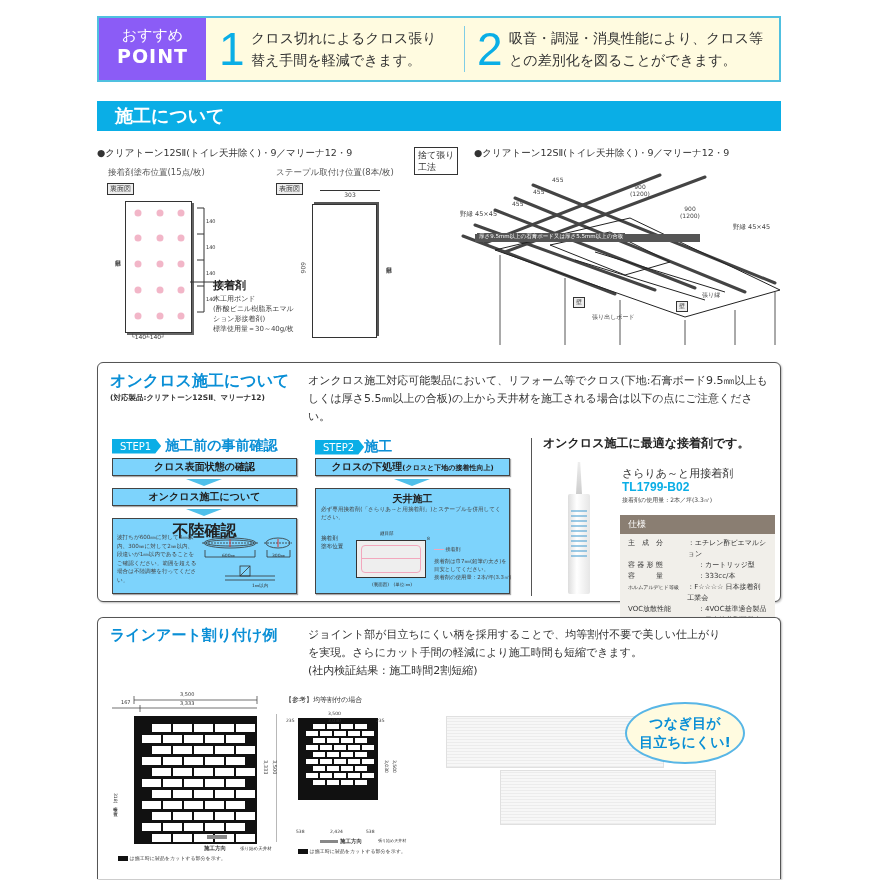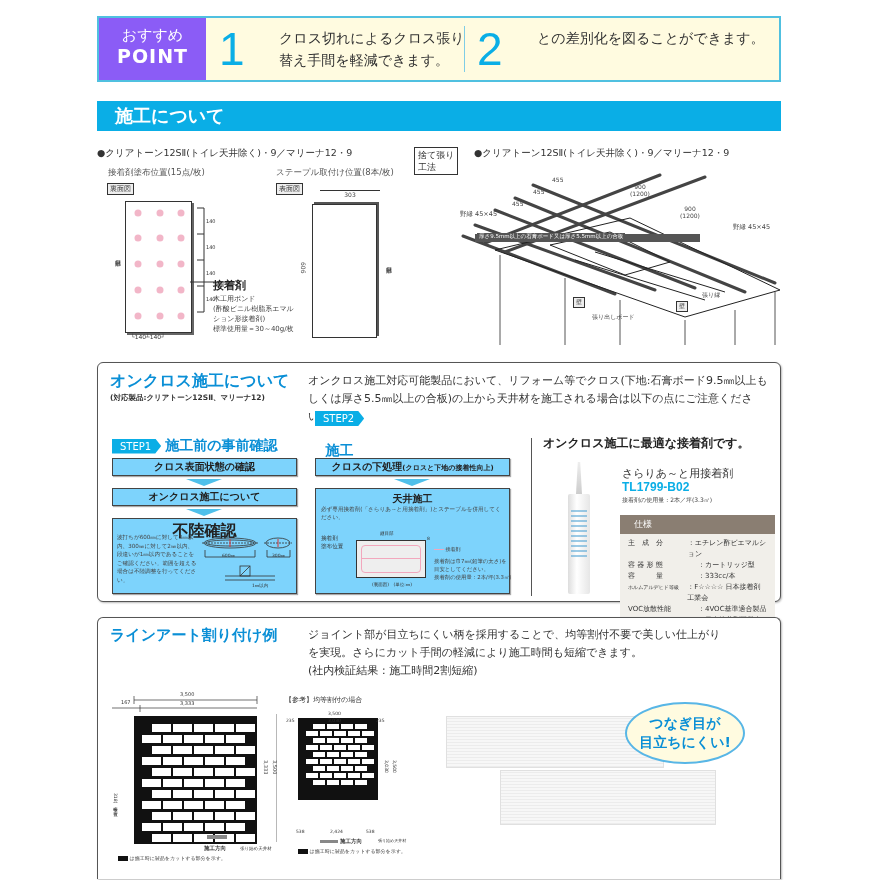--- a/index.html
+++ b/index.html
@@ -6,40 +6,40 @@
   html, body { width: 880px; height: 880px; background: #ffffff; overflow: hidden; }
   body { font-family: "DejaVu Sans", "Liberation Sans", sans-serif; color: #333; position: relative; }
   .abs { position: absolute; }
 
   
   .point { left: 97px; top: 16px; width: 684px; height: 66px; border: 2px solid #50c0e0; background: #fffbe0; }
   .point-tag { left: 0; top: 0; width: 107px; height: 62px; background: #8b5cf6; color: #fff; text-align: center; }
   .point-tag .t1 { font-size: 15px; margin-top: 8px; display: block; }
   .point-tag .t2 { font-size: 19px; font-weight: bold; display: block; letter-spacing: 1px; }
   .pnum { font-size: 46px; color: #0aaee6; font-family: "Liberation Sans", sans-serif; line-height: 62px; top: 0; }
-  .ptxt { font-size: 14px; line-height: 22px; color: #333; top: 9px; margin-left: 28px; }
+  .ptxt { font-size: 14px; line-height: 22px; color: #333; top: 9px; }
   .pdiv { left: 365px; top: 8px; width: 1px; height: 46px; background: #7fcde6; }
 
   
   .sechead { left: 97px; top: 101px; width: 684px; height: 30px; background: #0aaee6; color: #fff; font-size: 18px; font-weight: bold; padding-left: 18px; line-height: 30px; }
 
   .small { font-size: 9px; color: #333; }
   .tiny { font-size: 6px; color: #444; }
   .label-box { border: 1px solid #333; font-size: 7px; padding: 0 2px; background: #eee; }
 
   
   .panel { border: 1px solid #555; border-radius: 6px; background: #fff; box-shadow: 1px 1px 2px #bbb; }
   .blue-title { color: #0a8fd6; font-weight: bold; }
 
   .step-badge { background: #0aaee6; color: #fff; font-size: 10px; padding: 1px 10px 1px 8px; height: 15px; line-height: 13px; clip-path: polygon(0 0, 88% 0, 100% 50%, 88% 100%, 0 100%); }
   .step-title { color: #0a8fd6; font-size: 14px; font-weight: bold; }
   .step-box { border: 1px solid #444; background: #7dd3fc; text-align: center; font-size: 10px; font-weight: bold; color: #222; box-shadow: 1px 1px 1px #aaa; }
   .down-arrow { width: 0; height: 0; border-left: 18px solid transparent; border-right: 18px solid transparent; border-top: 7px solid #4fc0ea; }
 
-  .spec-head { background: #8a7e72; color: #fff; font-size: 9px; padding: 3px 14px; }
+  .spec-head { background: #8a7e72; color: #fff; font-size: 9px; padding: 3px 8px; }
   .spec-body { background: #f1efea; font-size: 7px; padding: 4px 8px; line-height: 11px; color: #333; }
   .spec-row { display: flex; }
   .spec-key { width: 70px; }
   .bubble { background: #fffbe0; border: 2px solid #58b6e6; border-radius: 50%; color: #0a8fd6; font-weight: bold; text-align: center; font-size: 14px; line-height: 19px; }
 </style>
 </head>
 <body>
 
 <div class="abs point">
   <div class="abs point-tag">
@@ -47,20 +47,21 @@
     <span class="t2">POINT</span>
   </div>
   <div class="abs pnum" style="left:120px;">1</div>
   <div class="abs ptxt" style="left:152px;">
     <div>クロス切れによるクロス張り</div>
     <div>替え手間を軽減できます。</div>
   </div>
   <div class="abs pdiv"></div>
   <div class="abs pnum" style="left:378px;">2</div>
   <div class="abs ptxt" style="left:410px;">
+    <div>吸音・調湿・消臭性能により、クロス等</div>
     <div>との差別化を図ることができます。</div>
   </div>
 </div>
 
 <div class="abs sechead">施工について</div>
 
 <div class="abs small" style="left:97px; top:147px; font-size:9.5px;">●クリアトーン12SⅡ(トイレ天井除く)・9／マリーナ12・9</div>
 <div class="abs small" style="left:108px; top:167px; font-size:8.5px; color:#555;">接着剤塗布位置(15点/枚)</div>
 <div class="abs small" style="left:276px; top:167px; font-size:8.5px; color:#555;">ステープル取付け位置(8本/枚)</div>
 <div class="abs label-box" style="left:107px; top:183px;">裏面図</div>
@@ -202,21 +203,21 @@
   </g>
   <g stroke="#d33" stroke-width="1">
       <line x1="30" y1="6" x2="30" y2="14"></line>
       <line x1="78" y1="6" x2="78" y2="14"></line>
     </g>
 </svg>
 <div class="abs" style="left:222px; top:553px; font-size:4.5px;">600㎜</div>
 <div class="abs" style="left:272px; top:553px; font-size:4.5px;">300㎜</div>
 <div class="abs" style="left:252px; top:583px; font-size:4.5px;">1㎜以内</div>
 
-<div class="abs" style="left:315px; top:411px; display:flex; align-items:center; gap:16px;flex-direction:column;">
+<div class="abs" style="left:315px; top:438px; display:flex; align-items:center; gap:0;">
   <span class="step-badge">STEP2</span>
   <span class="step-title">施工</span>
 </div>
 <div class="abs step-box" style="left:315px; top:458px; width:195px; height:18px; line-height:16px;">
   <span>クロスの下処理</span><span style="font-size:7px;">(クロスと下地の接着性向上)</span>
 </div>
 <div class="abs down-arrow" style="left:394px; top:479px;"></div>
 <div class="abs step-box" style="left:315px; top:488px; width:195px; height:106px; font-weight:normal;">
   <div style="font-size:10px; font-weight:bold; margin-top:3px;">天井施工</div>
 </div>

